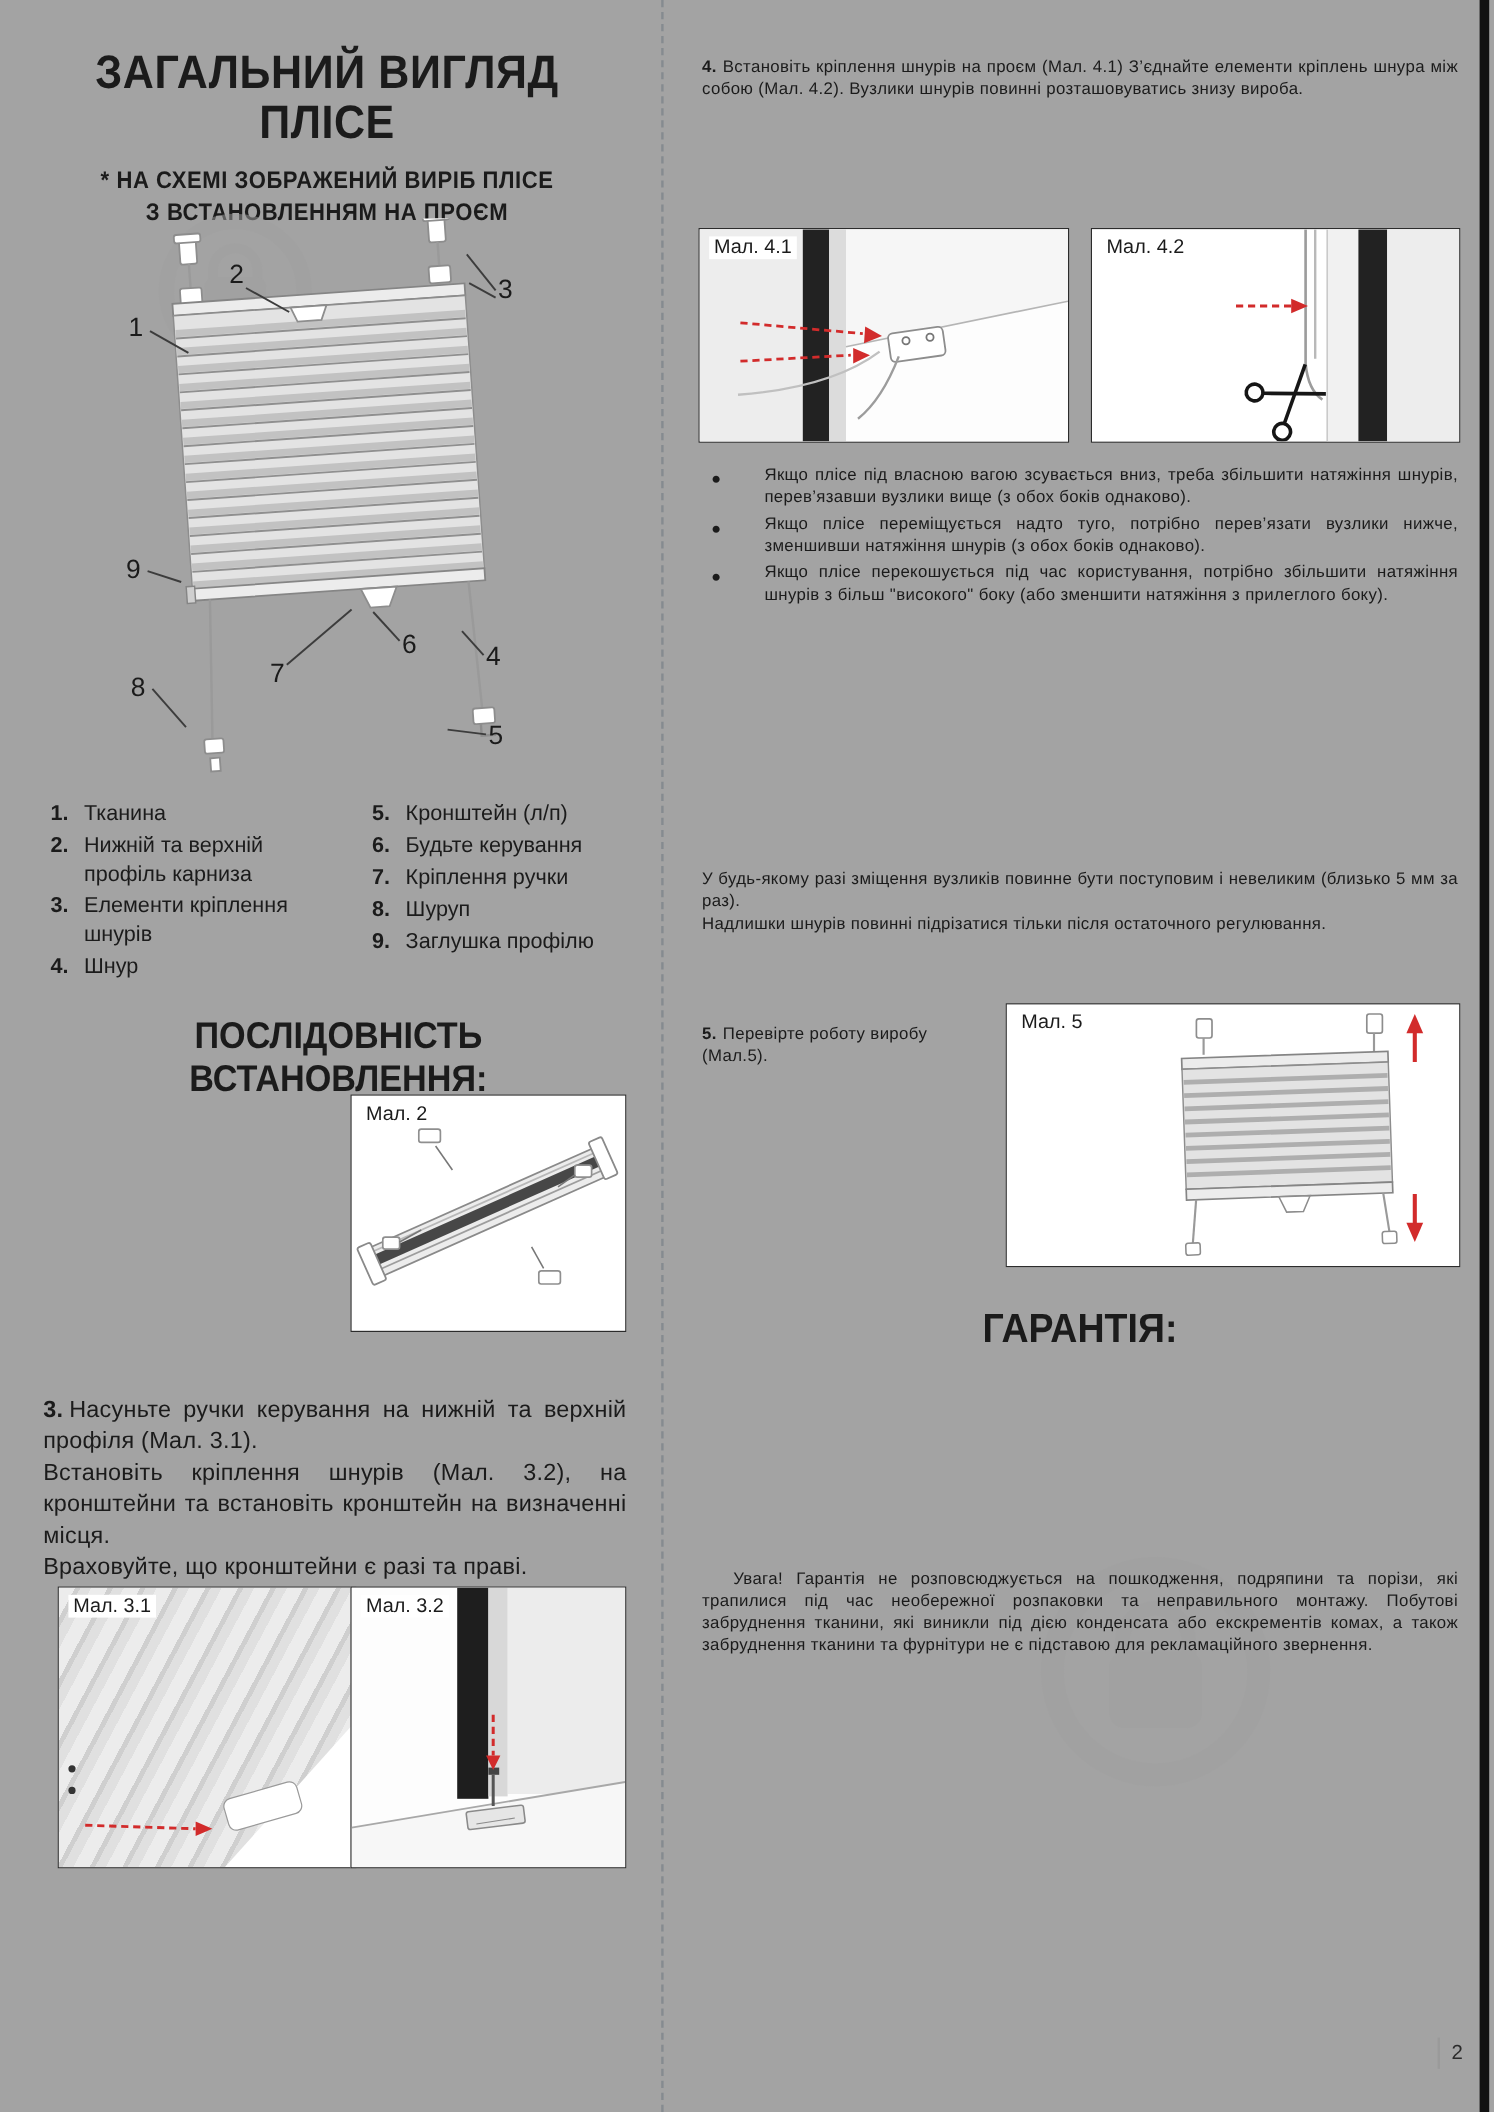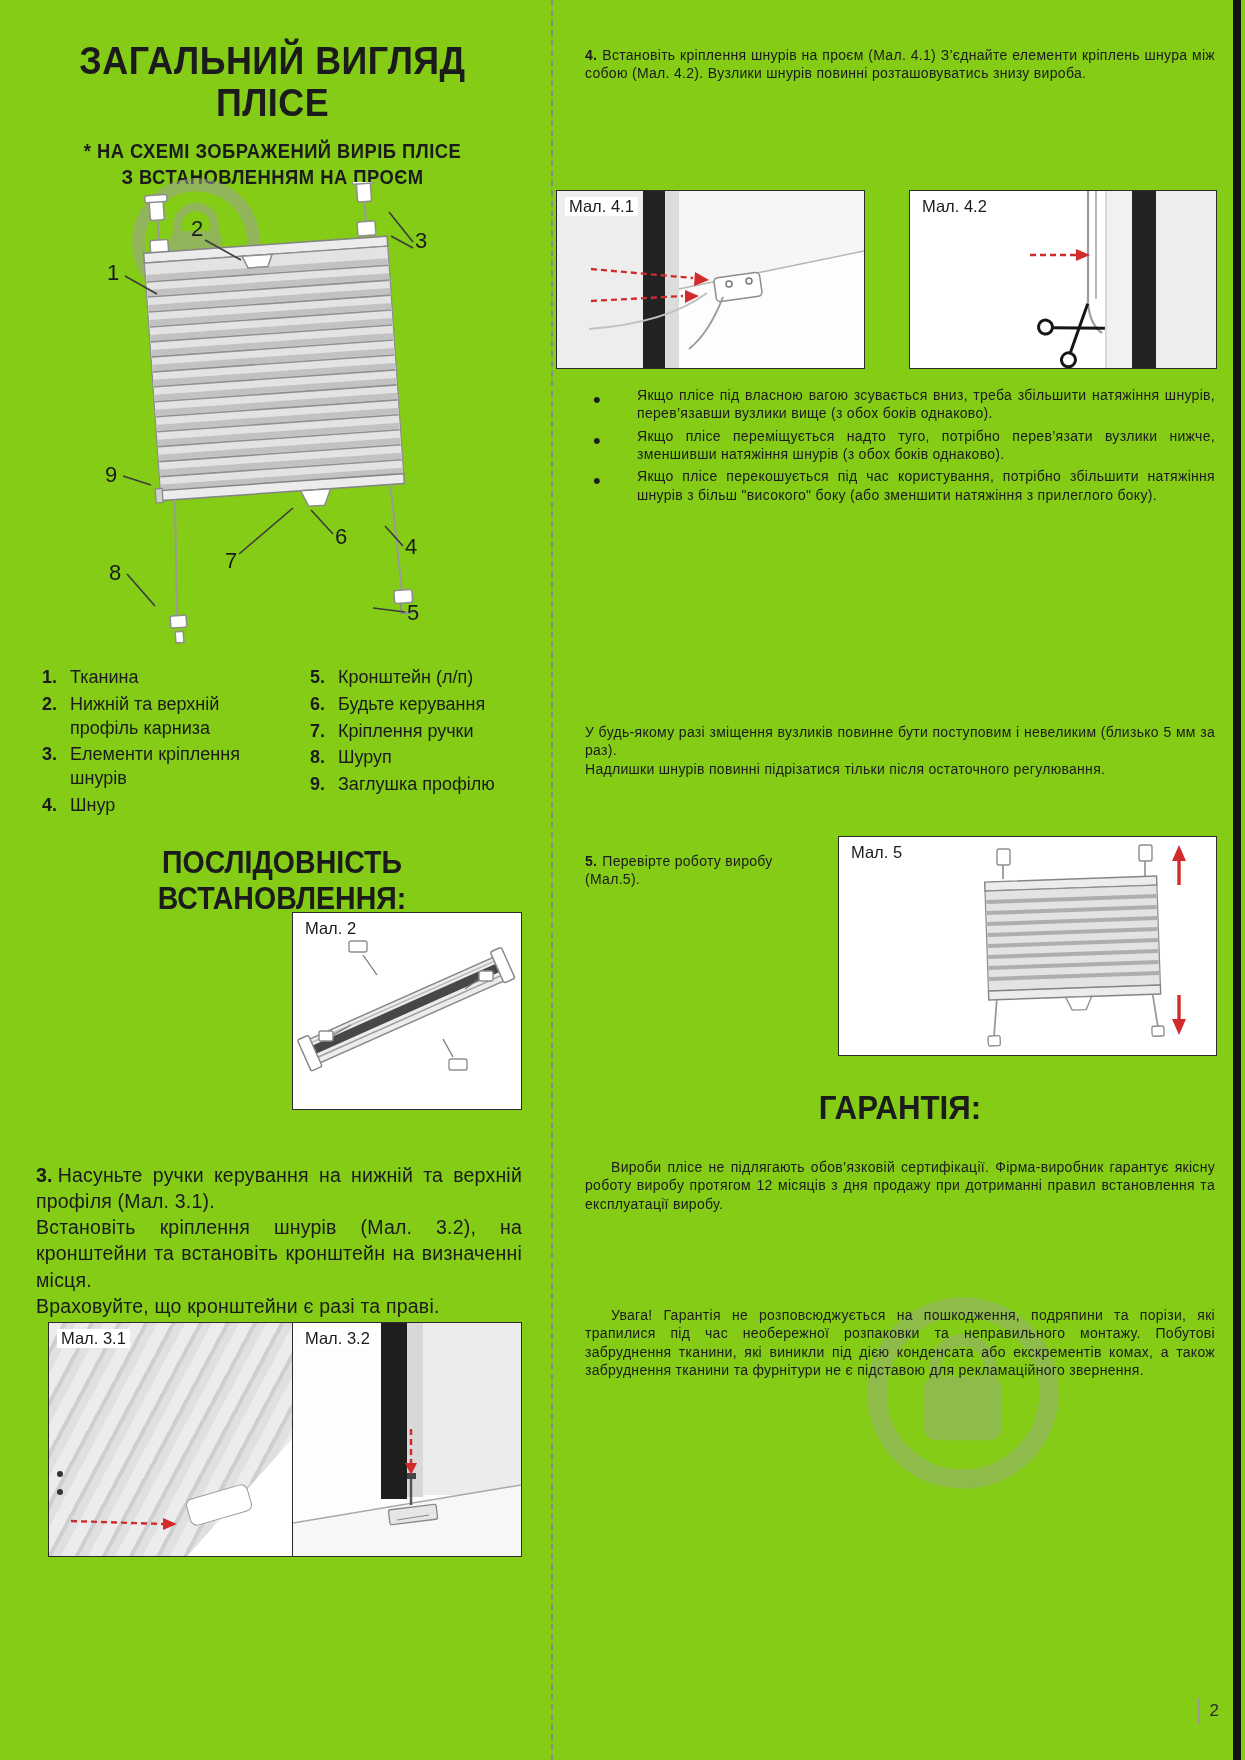--- a/index.html
+++ b/index.html
@@ -1,16 +1,16 @@
 <!DOCTYPE html>
 <html><head>
 <meta charset="utf-8">
 <style>
   html,body{margin:0;padding:0;background:#ffffff;}
-  .page{position:relative;width:1245px;height:1760px;background:#84cc16;overflow:hidden;
+  .page{position:relative;width:1245px;height:1760px;background:#a3a3a3;overflow:hidden;
         font-family:"Liberation Sans",sans-serif;color:#1b1b1b;}
   .abs{position:absolute;}
   
   .col-divider{position:absolute;left:551px;top:0;height:1760px;width:0;border-left:2px dashed #858b90;}
   .edge-bar{position:absolute;right:4px;top:0;width:8px;height:1760px;background:#121212;}
   
   .h-title{font-weight:800;letter-spacing:.5px;line-height:1.08;text-align:center;transform:scaleX(.92);}
   .h1{font-size:39px;}
   .h2{font-size:20px;line-height:1.3;}
   .h-section{font-size:31px;font-weight:800;text-align:center;transform:scaleX(.92);}
@@ -264,21 +264,21 @@
       <line x1="118" y1="106" x2="118" y2="140" stroke="#d22b2b" stroke-width="2.5" stroke-dasharray="6 4"></line>
       <polygon points="112,140 124,140 118,152" fill="#d22b2b"></polygon>
     </svg>
     <span class="figlabel">Мал. 3.2</span>
   </div>
 
   <p class="abs para-r" style="left:585px;top:46px;width:630px;margin:0;">
     <span class="bnum sgap">4.</span><span>Встановіть кріплення шнурів на проєм (Мал. 4.1) З’єднайте елементи кріплень шнура між собою (Мал. 4.2). Вузлики шнурів повинні розташовуватись знизу вироба.</span>
   </p>
 
-  <div class="figbox" style="left:556px;top:190px;width:307px;height:177px;">
+  <div class="figbox" style="left:582px;top:190px;width:307px;height:177px;">
     <svg class="fig-svg" width="307" height="177" viewBox="0 0 307 177">
       <rect width="307" height="177" fill="#fff"></rect>
       <rect x="0" y="0" width="86" height="177" fill="#ededed"></rect>
       <rect x="86" y="0" width="22" height="177" fill="#222222"></rect>
       <rect x="108" y="0" width="14" height="177" fill="#dcdcdc"></rect>
       <path d="M122 0 h185 v60 L122 98 Z" fill="#f6f6f6"></path>
       <path d="M122 98 L307 60 L307 177 L122 177 Z" fill="#fdfdfd"></path>
       <line x1="122" y1="98" x2="307" y2="60" stroke="#b5b5b5" stroke-width="1.4"></line>
       <rect x="158" y="84" width="46" height="24" rx="4" fill="#fff" stroke="#8d8d8d" stroke-width="1.5" transform="rotate(-8 181 96)"></rect>
       <circle cx="172" cy="93" r="3" fill="none" stroke="#777" stroke-width="1.5"></circle>
@@ -370,21 +370,20 @@
   <div class="abs h-section" style="left:585px;top:1088px;width:630px;font-size:34px;">ГАРАНТІЯ:</div>
 
   <div class="watermark" style="left:852px;top:1282px;width:222px;height:222px;opacity:.38;">
     <svg viewBox="0 0 160 160" width="222" height="222">
       <circle cx="80" cy="80" r="62" fill="none" stroke="#a0a0a0" stroke-width="14"></circle>
       <path d="M60 70 v-8 a20 20 0 0 1 40 0 v8" fill="none" stroke="#a0a0a0" stroke-width="9"></path>
       <rect x="52" y="68" width="56" height="46" rx="9" fill="#a0a0a0"></rect>
     </svg>
   </div>
 
-  <p class="abs para-r" style="left:585px;top:1158px;width:630px;margin:0;text-indent:26px;z-index:1;">Вироби плісе не підлягають обов’язковій сертифікації. Фірма-виробник гарантує якісну роботу виробу протягом 12 місяців з дня продажу при дотриманні правил встановлення та експлуатації виробу.</p>
 
   <p class="abs para-r" style="left:585px;top:1306px;width:630px;margin:0;text-indent:26px;z-index:1;">Увага! Гарантія не розповсюджується на пошкодження, подряпини та порізи, які трапилися під час необережної розпаковки та неправильного монтажу. Побутові забруднення тканини, які виникли під дією конденсата або екскрементів комах, а також забруднення тканини та фурнітури не є підставою для рекламаційного звернення.</p>
 
   <div class="footer">
     <div class="footer-line"></div>
     <span class="footer-num">2</span>
   </div>
 
 </div>
 

